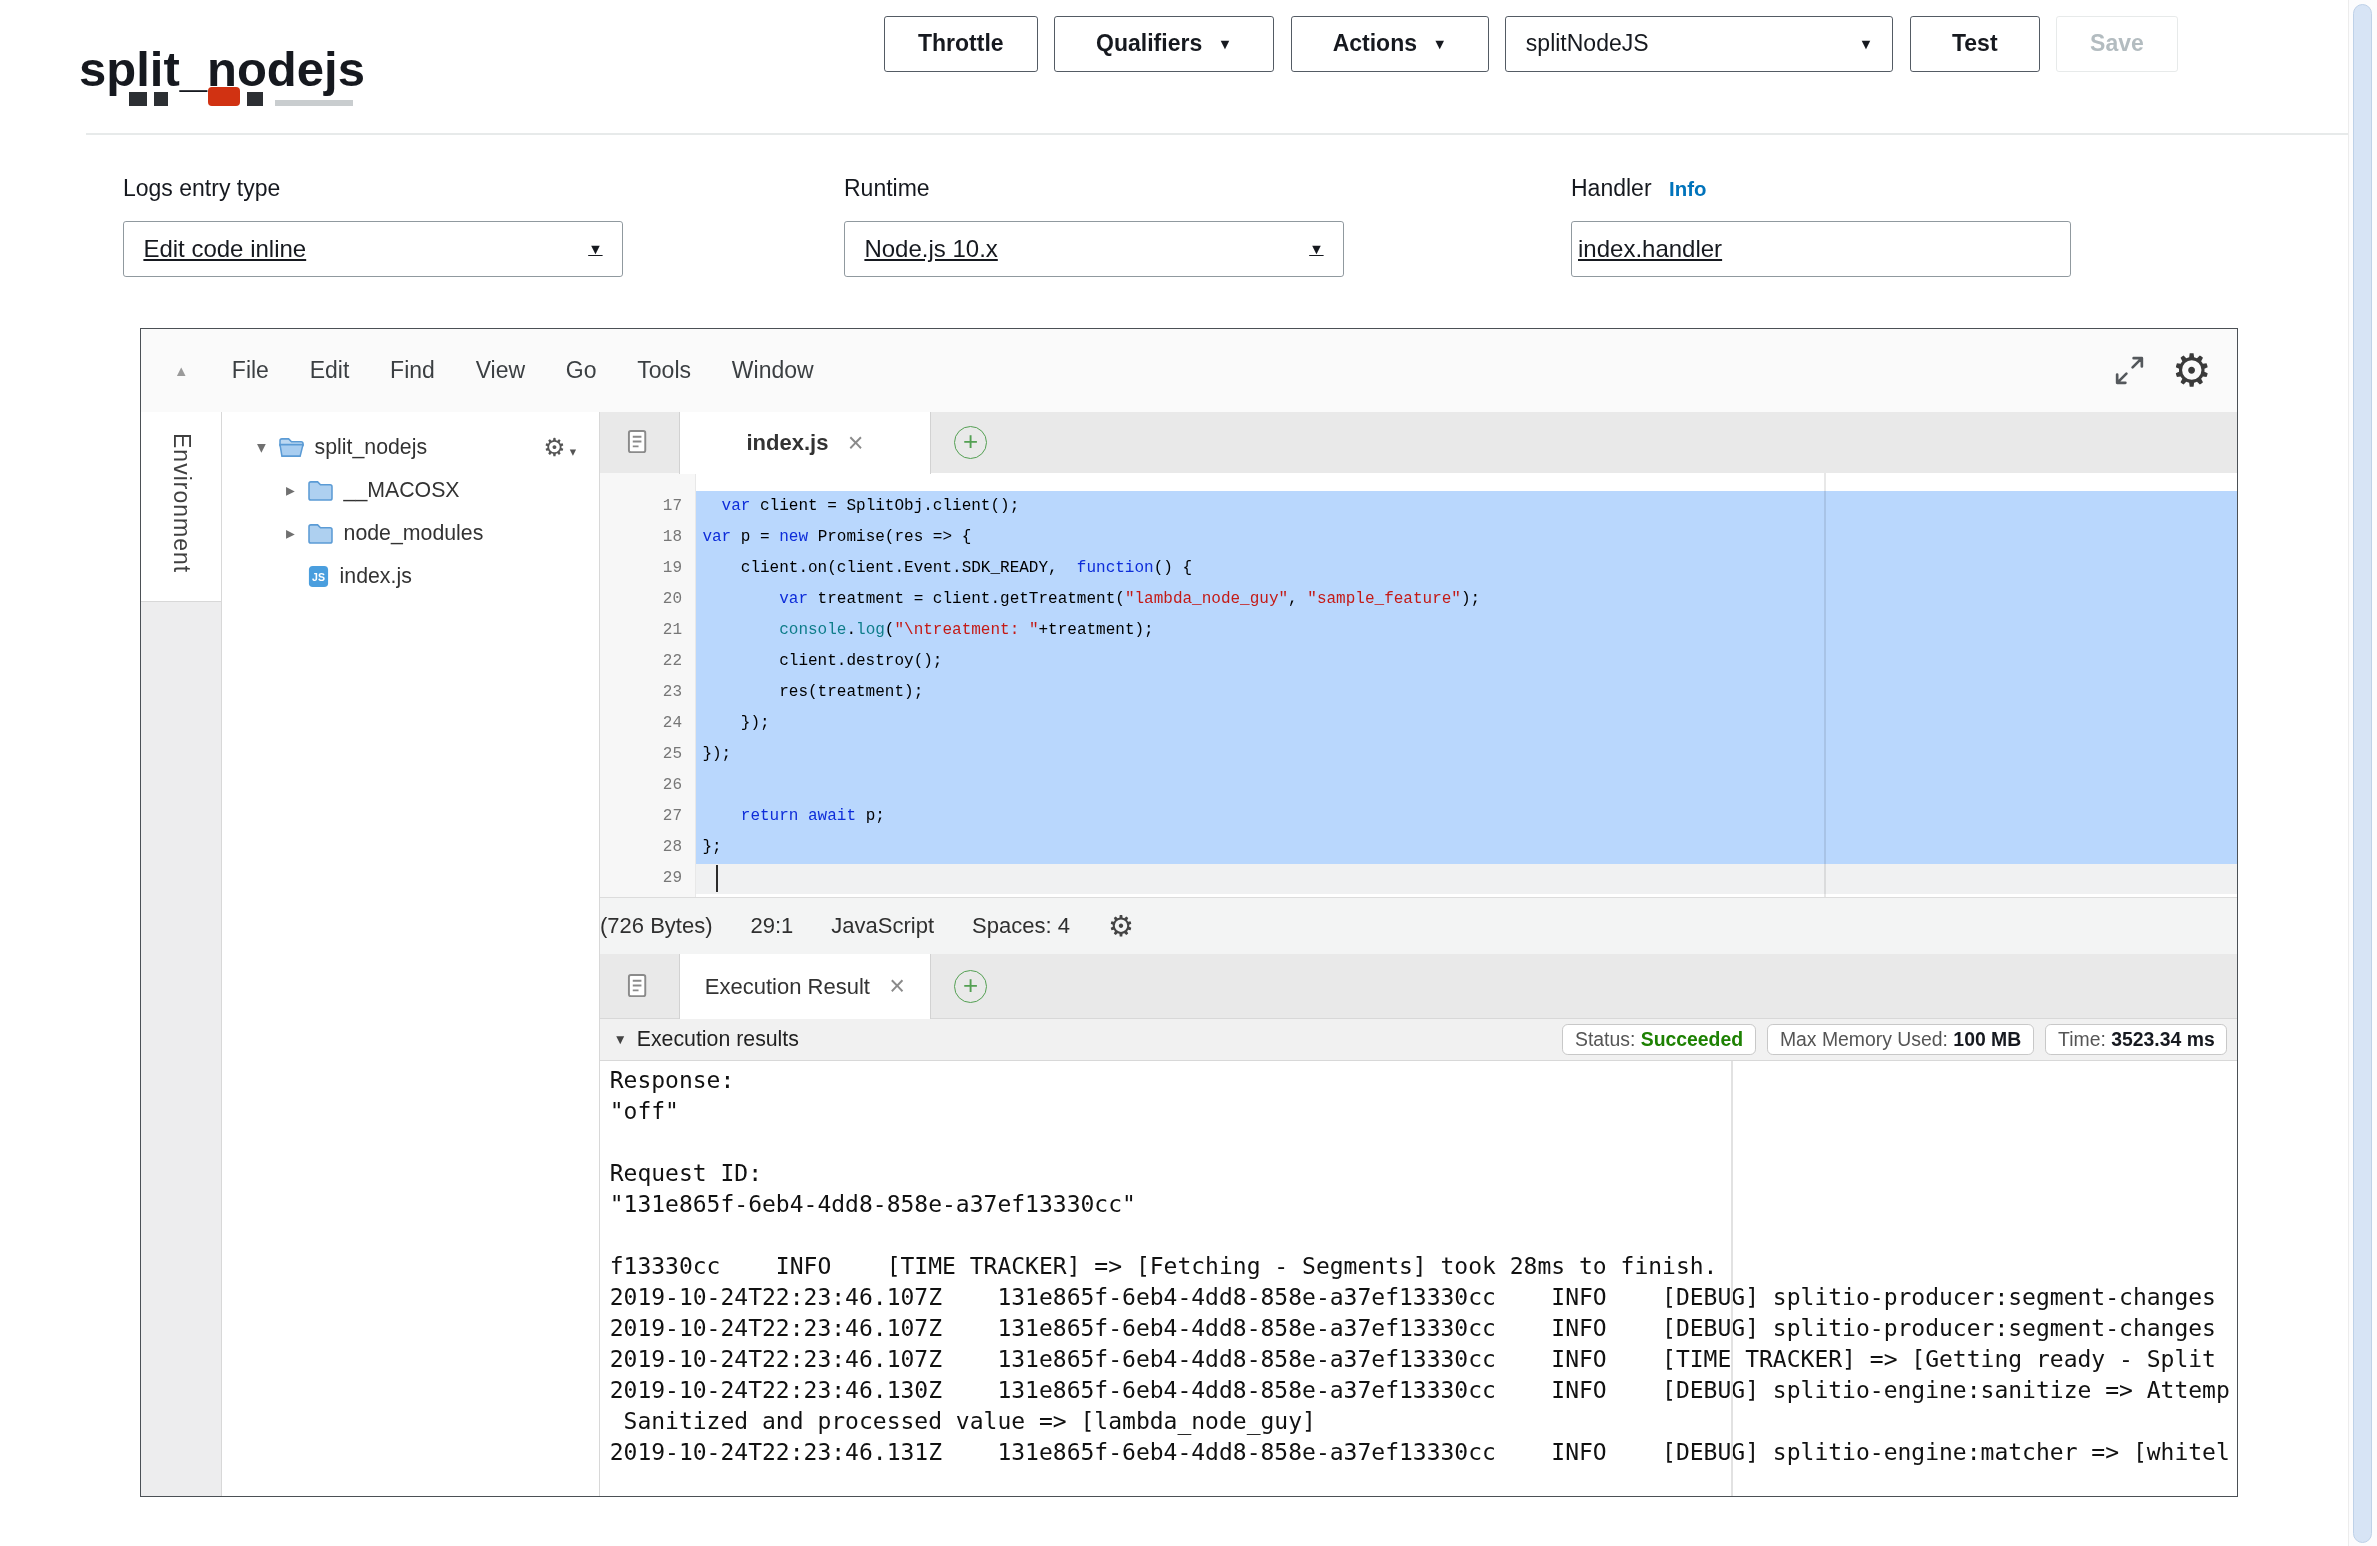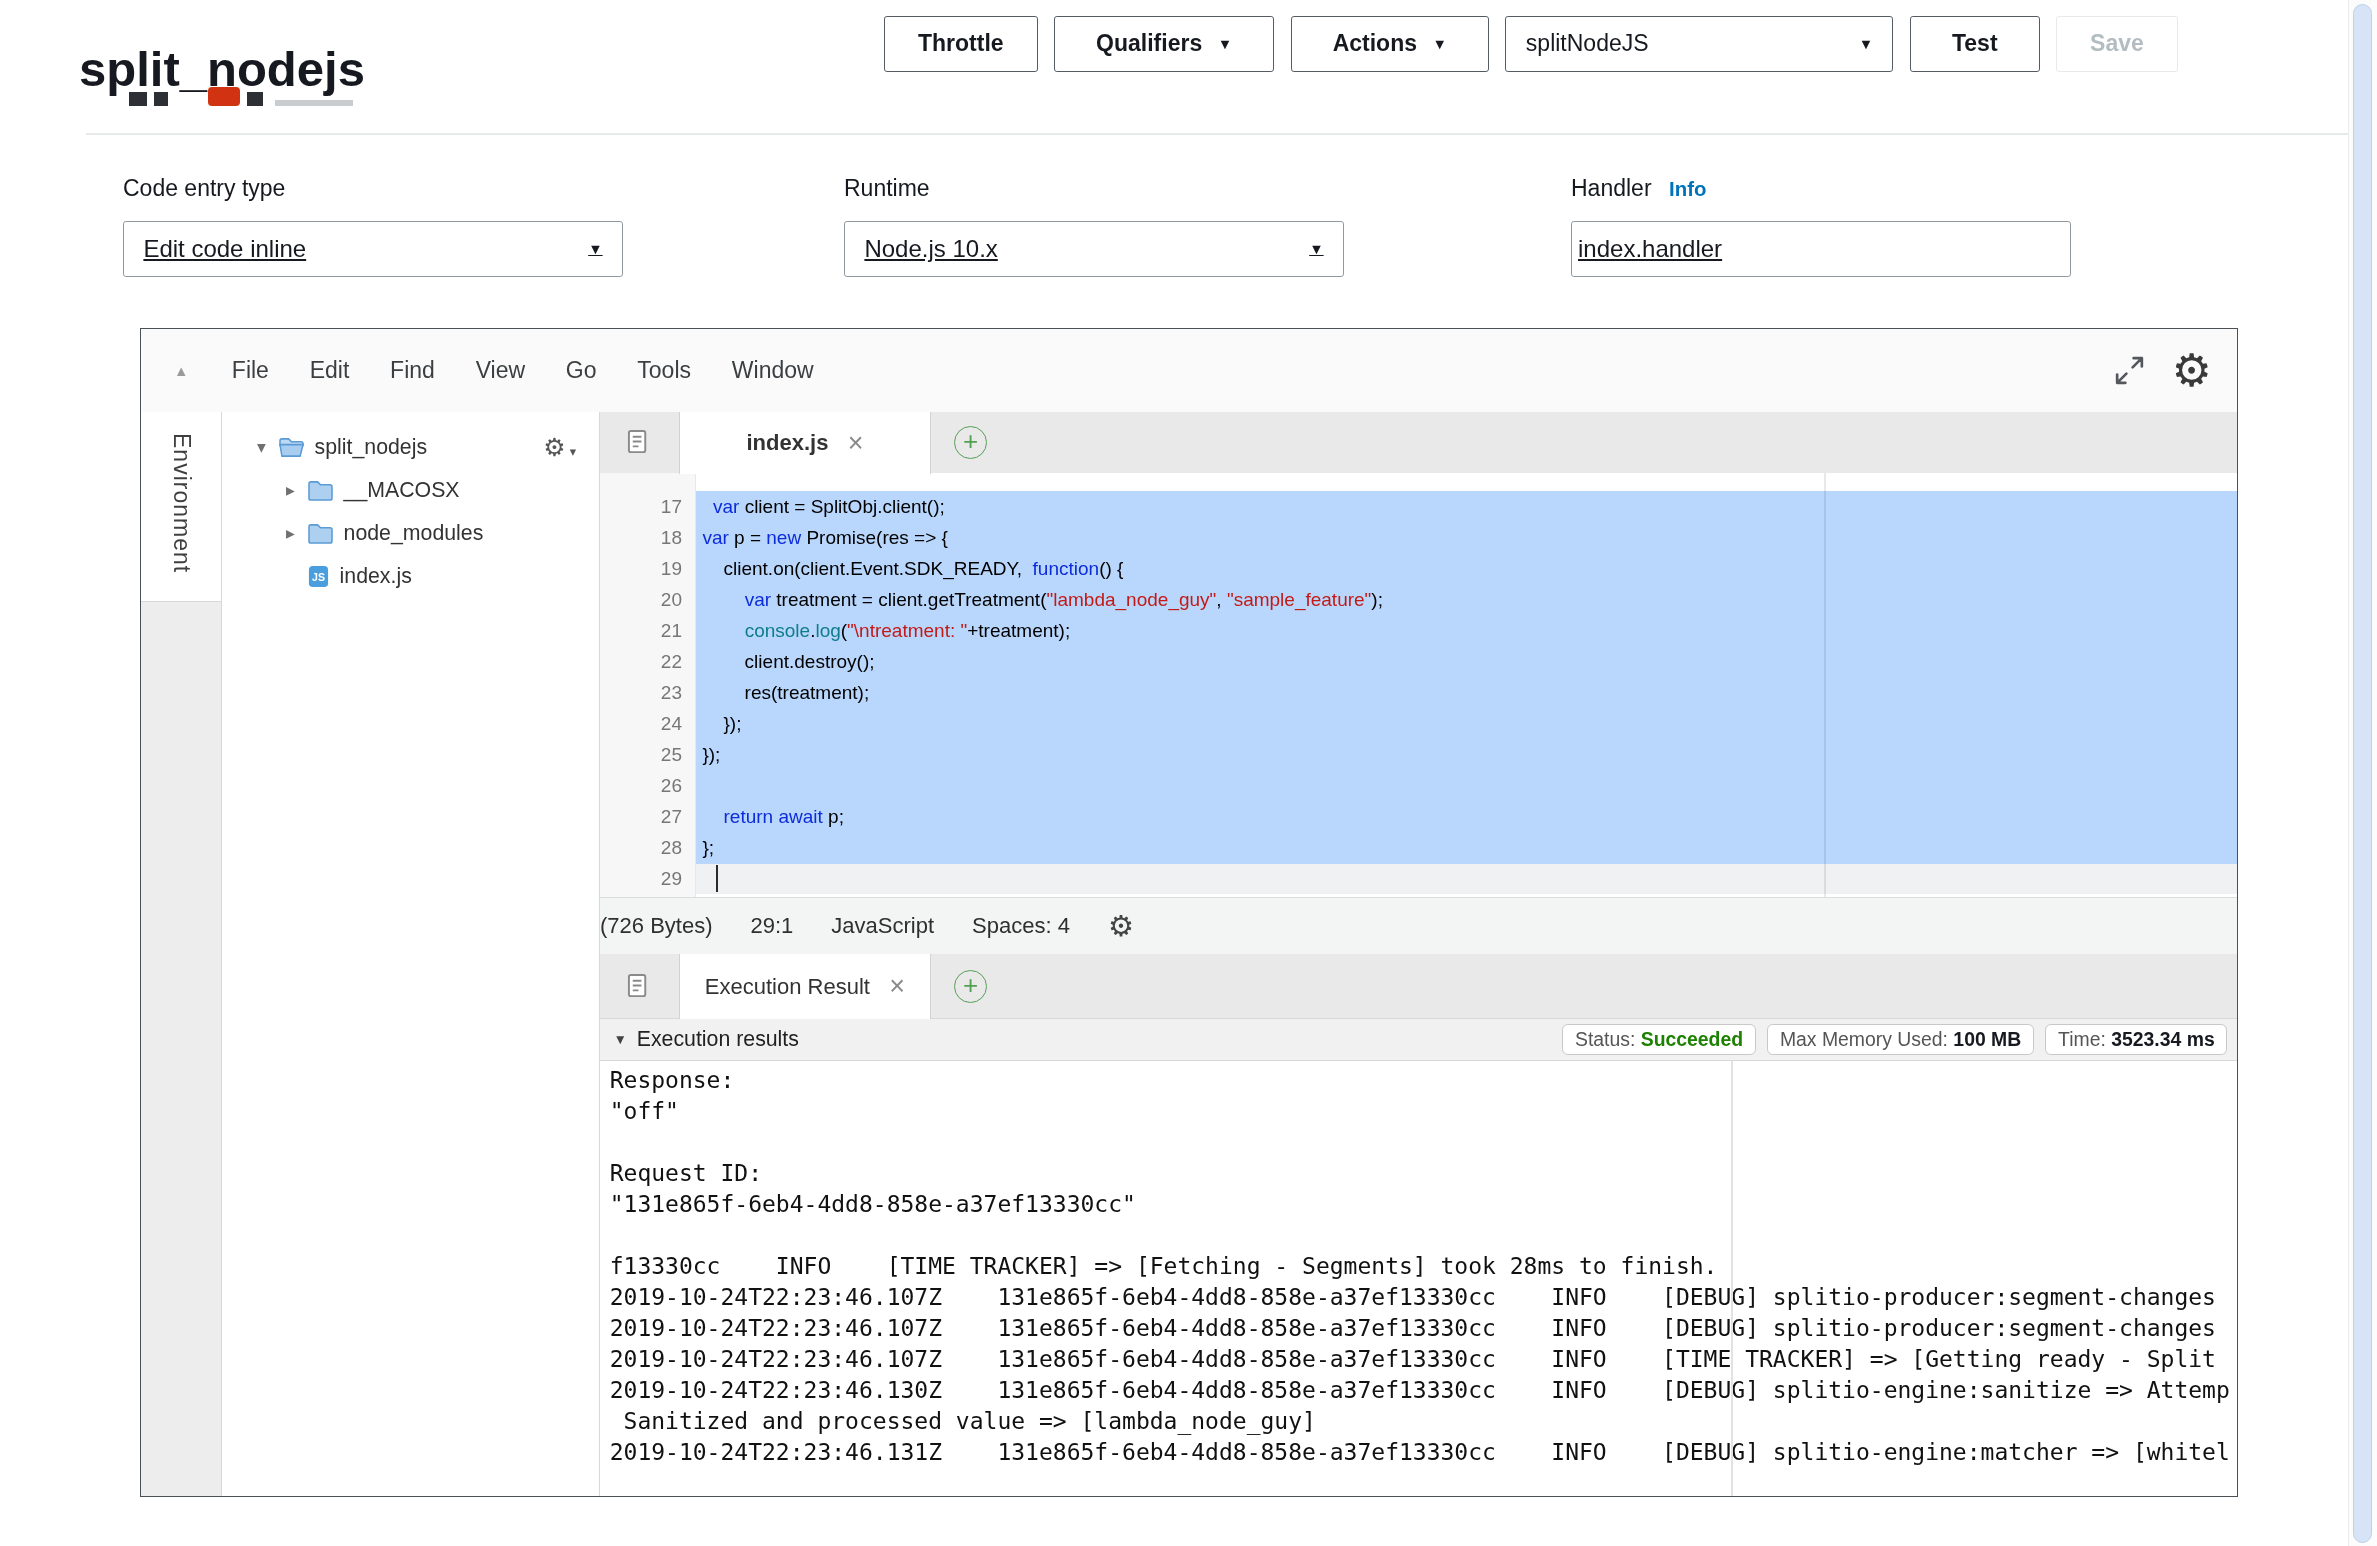--- a/index.html
+++ b/index.html
@@ -91,21 +91,21 @@
   }
 
   
   .code-area{position:absolute;left:0;right:0;top:61px;height:424px;overflow:hidden;background:#fff;}
   .gutter-bg{position:absolute;left:0;top:0;bottom:0;width:96px;background:#f7f7f7;border-right:1px solid #e8e8e8;box-sizing:border-box;}
   .active-line{position:absolute;left:96px;right:0;height:31px;background:#f0f1f2;}
   .sel-band{position:absolute;left:96px;right:0;background:var(--selection,#b9d7fd);}
   .print-margin{position:absolute;top:0;bottom:0;width:1.9px;background:rgba(0,0,0,0.09);}
   .pm-code{left:1224px;}
   .code-rows{position:relative;padding-top:17.5px;}
-  .code-row{height:31px;line-height:31px;font-family:Liberation Sans, sans-serif;font-size:19px;white-space:pre;position:relative;}
+  .code-row{height:31px;line-height:31px;font-family:Liberation Mono, monospace;font-size:16px;white-space:pre;position:relative;}
   .gutter-num{display:inline-block;width:82px;text-align:right;color:#777;}
   .code-text{margin-left:20.4px;}
   .tk-p{color:#000;}
   .tk-k{color:var(--keyword,#0d2cd9);}
   .tk-s{color:var(--string,#c41a16);}
   .tk-t{color:var(--support,#0e7d8a);}
   .cursor{position:absolute;width:1.9px;height:27px;background:#2b2b2b;left:116px;}
 
   .statusbar{
     position:absolute;left:0;right:0;top:485px;height:57px;background:#f3f4f4;border-top:1px solid #dcdcdc;
@@ -162,21 +162,21 @@
     <span class="fr d2"></span>
     <span class="fr red"></span>
     <span class="fr d3"></span>
     <span class="fr d4"></span>
   </div>
 
   <div class="section-divider"></div>
 
   <div class="field f1">
     <div class="lbl-row">
-        <label>Code entry type</label>
+        <label>Logs entry type</label>
       </div>
     <div class="select-box">
       <span>Edit code inline</span>
       <span class="caret">▼</span>
     </div>
   </div>
   <div class="field f2">
     <div class="lbl-row">
         <label>Runtime</label>
       </div>

